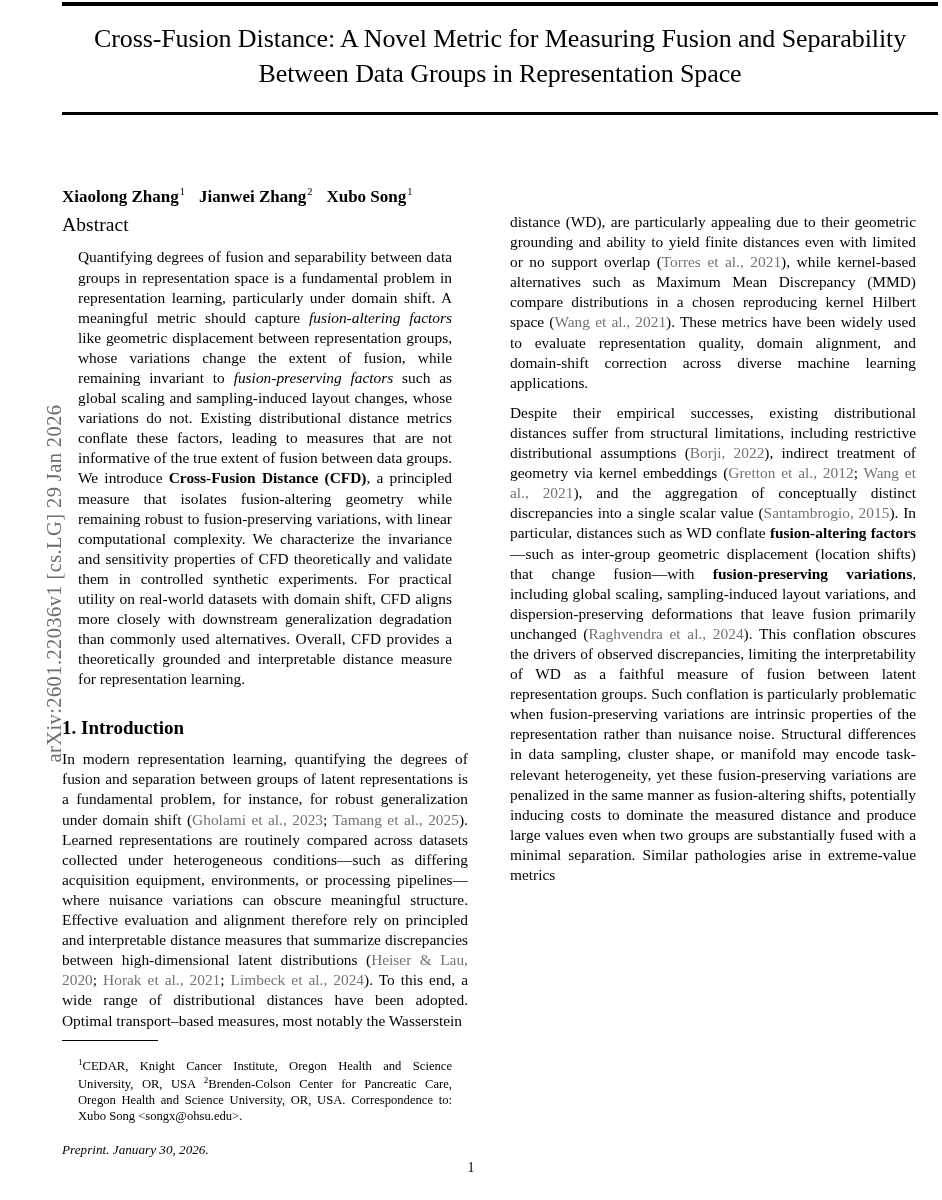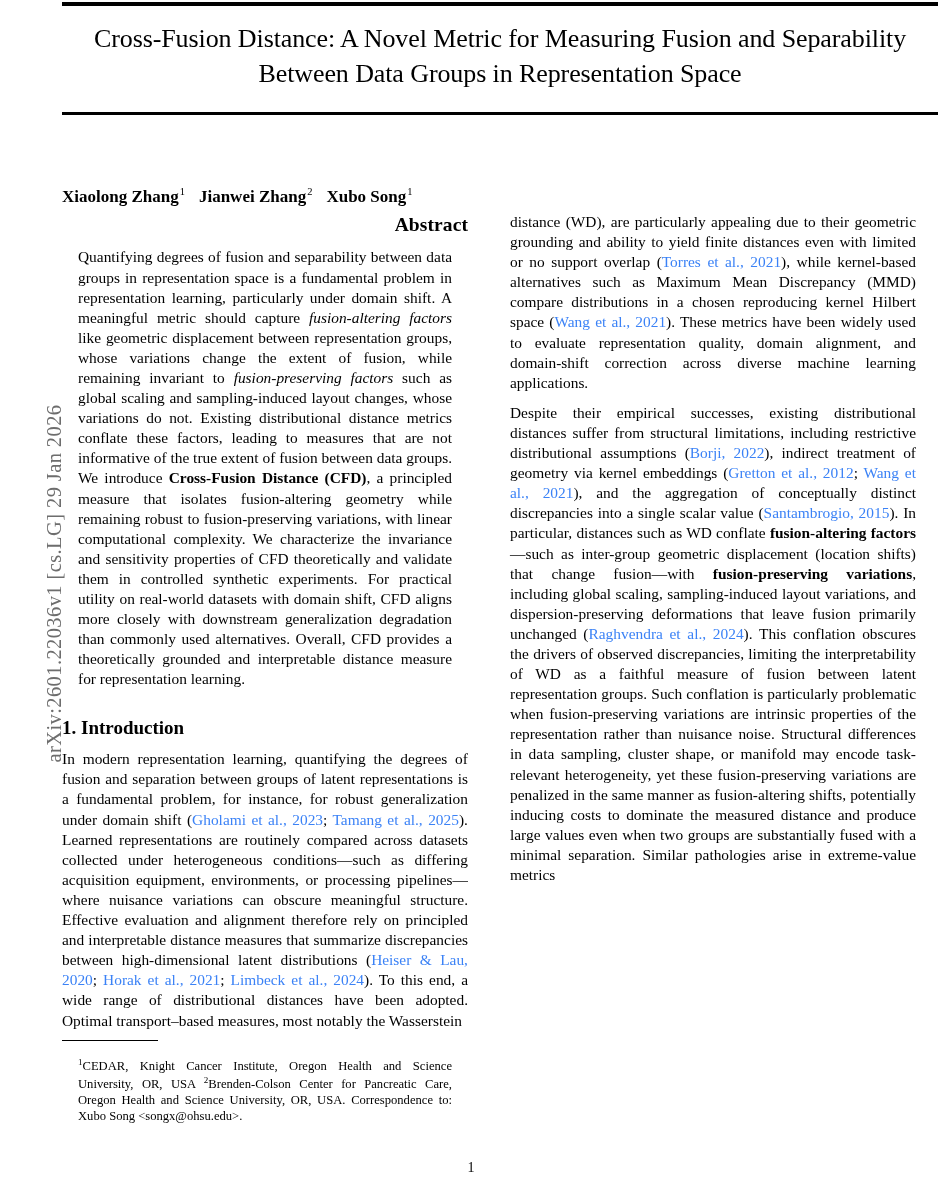--- a/index.html
+++ b/index.html
@@ -90,42 +90,42 @@
     font-size: 15.4px;
     line-height: 1.305;
     text-align: justify;
     text-justify: inter-word;
     hyphens: manual;
   }
   .col-left  { left: 62px;  }
   .col-right { left: 510px; }
 
   .abstract-head {
-    text-align: right;
+    text-align: left;
     font-size: 19.5px;
-    font-weight: bold;
+    font-weight: normal;
     margin: 0 0 10px 0;
     letter-spacing: 0.1px;
   }
   .abstract-body {
     margin: 7px;
     padding: 0 9px 0 9px;
   }
 
   .section-head {
     font-size: 19px;
     font-weight: bold;
     margin: 26px 0 9px 0;
     text-align: left;
   }
 
   p.para { margin: 0 0 10px 0; }
   p.para:last-child { margin-bottom: 0; }
 
-  .cite { color: #3b82f6; }
+  .cite { color: #737373; }
   .bi { font-style: italic; }
   .bb { font-weight: bold; }
 
   
   .footnote {
     position: absolute;
     left: 62px;
     top: 1040px;
     width: 406px;
     font-size: 12.6px;
@@ -189,17 +189,18 @@
   <div class="col col-right">
     <div>
         <p class="para"><span>distance</span><span> </span><span>(WD),</span><span> </span><span>are</span><span> </span><span>particularly</span><span> </span><span>appealing</span><span> </span><span>due</span><span> </span><span>to</span><span> </span><span>their</span><span> </span><span>geometric</span><span> </span><span>grounding</span><span> </span><span>and</span><span> </span><span>ability</span><span> </span><span>to</span><span> </span><span>yield</span><span> </span><span>finite</span><span> </span><span>distances</span><span> </span><span>even</span><span> </span><span>with</span><span> </span><span>limited</span><span> </span><span>or</span><span> </span><span>no</span><span> </span><span>support</span><span> </span><span>overlap</span><span> </span><span>(</span><span class="cite">Torres</span><span class="cite"> </span><span class="cite">et</span><span class="cite"> </span><span class="cite">al.,</span><span class="cite"> </span><span class="cite">2021</span><span>),</span><span> </span><span>while</span><span> </span><span>kernel-based</span><span> </span><span>alternatives</span><span> </span><span>such</span><span> </span><span>as</span><span> </span><span>Maximum</span><span> </span><span>Mean</span><span> </span><span>Discrepancy</span><span> </span><span>(MMD)</span><span> </span><span>compare</span><span> </span><span>distributions</span><span> </span><span>in</span><span> </span><span>a</span><span> </span><span>chosen</span><span> </span><span>reproducing</span><span> </span><span>kernel</span><span> </span><span>Hilbert</span><span> </span><span>space</span><span> </span><span>(</span><span class="cite">Wang</span><span class="cite"> </span><span class="cite">et</span><span class="cite"> </span><span class="cite">al.,</span><span class="cite"> </span><span class="cite">2021</span><span>).</span><span> </span><span>These</span><span> </span><span>metrics</span><span> </span><span>have</span><span> </span><span>been</span><span> </span><span>widely</span><span> </span><span>used</span><span> </span><span>to</span><span> </span><span>evaluate</span><span> </span><span>representation</span><span> </span><span>quality,</span><span> </span><span>domain</span><span> </span><span>alignment,</span><span> </span><span>and</span><span> </span><span>domain-shift</span><span> </span><span>correction</span><span> </span><span>across</span><span> </span><span>diverse</span><span> </span><span>machine</span><span> </span><span>learning</span><span> </span><span>applications.</span></p>
         <p class="para"><span>Despite their empirical successes, existing distributional distances suffer from structural limitations, including restrictive distributional assumptions (</span><span class="cite">Borji, 2022</span><span>), indirect treatment of geometry via kernel embeddings (</span><span class="cite">Gretton et al., 2012</span><span>; </span><span class="cite">Wang et al., 2021</span><span>), and the aggregation of conceptually distinct discrepancies into a single scalar value (</span><span class="cite">Santambrogio, 2015</span><span>). In particular, distances such as WD conflate </span><b class="bb">fusion-altering factors</b><span>—such as inter-group geometric displacement (location shifts) that change fusion—with </span><b class="bb">fusion-preserving variations</b><span>, including global scaling, sampling-induced layout variations, and dispersion-preserving deformations that leave fusion primarily unchanged (</span><span class="cite">Raghvendra et al., 2024</span><span>). This conflation obscures the drivers of observed discrepancies, limiting the interpretability of WD as a faithful measure of fusion between latent representation groups. Such conflation is particularly problematic when fusion-preserving variations are intrinsic properties of the representation rather than nuisance noise. Structural differences in data sampling, cluster shape, or manifold may encode task-relevant heterogeneity, yet these fusion-preserving variations are penalized in the same manner as fusion-altering shifts, potentially inducing costs to dominate the measured distance and produce large values even when two groups are substantially fused with a minimal separation. Similar pathologies arise in extreme-value metrics</span></p>
       </div>
   </div>
 
   <div class="footnote">
     <div class="footnote-rule"></div>
     <p class="footnote-body"><sup>1</sup><span>CEDAR, Knight Cancer Institute, Oregon Health and Science University, OR, USA </span><sup>2</sup><span>Brenden-Colson Center for Pancreatic Care, Oregon Health and Science University, OR, USA. Correspondence to: Xubo Song &lt;songx@ohsu.edu&gt;.</span></p>
+    <div class="preprint">Preprint. January 30, 2026.</div>
   </div>
 
   <div class="page-number">1</div>
 
 </div>
 
 </body></html>

